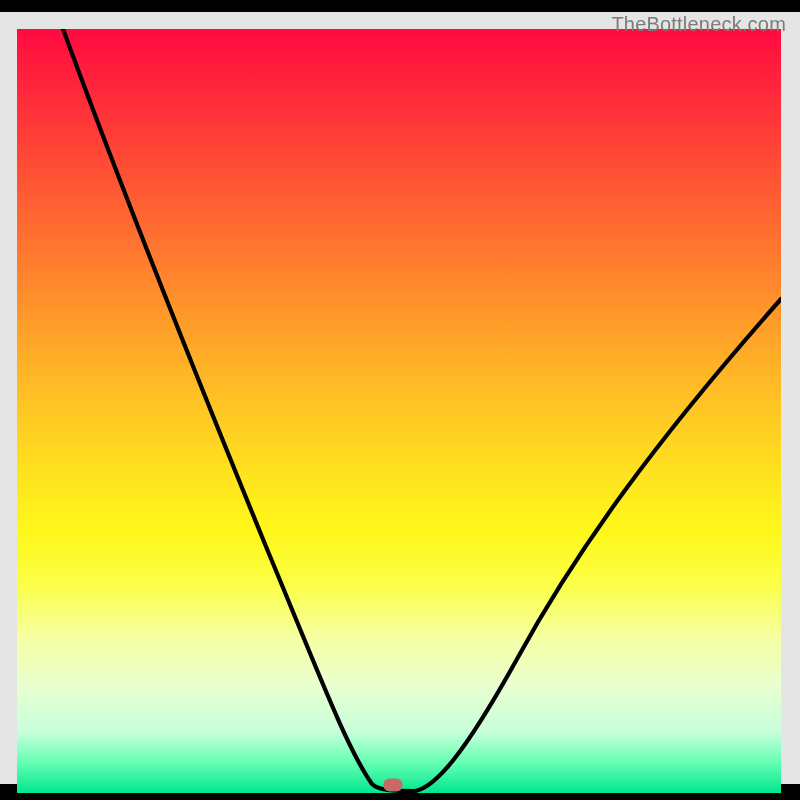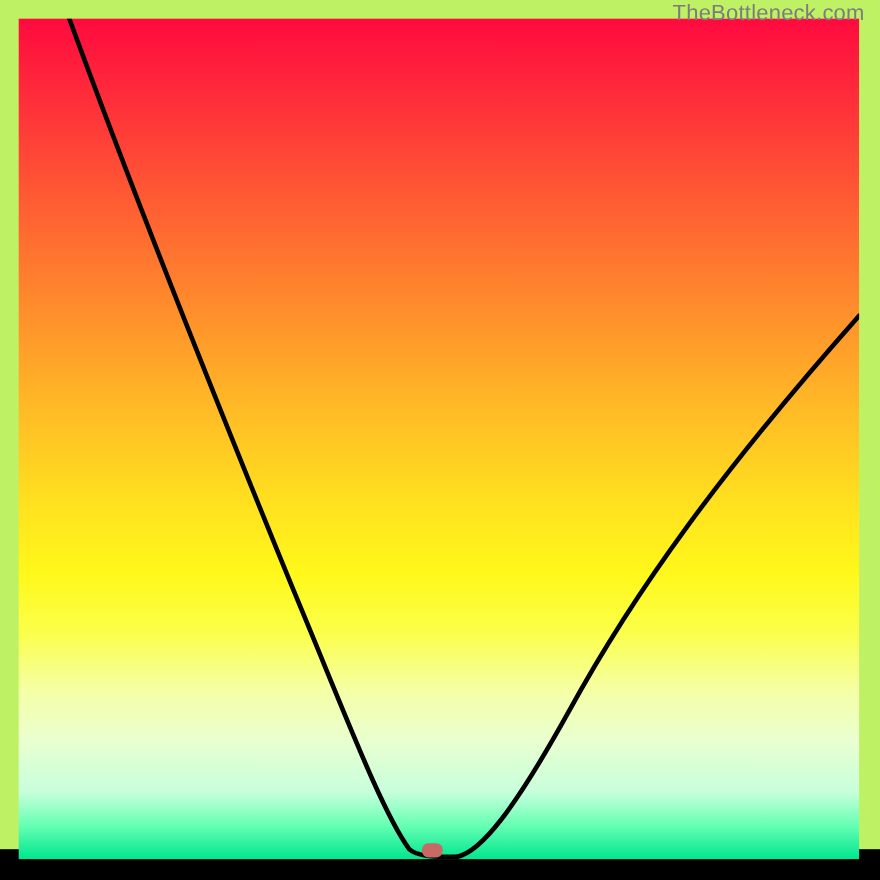--- a/index.html
+++ b/index.html
@@ -8,21 +8,22 @@
     width: 800px;
     height: 800px;
     overflow: hidden;
     background: #000;
     font-family: Arial, Helvetica, sans-serif;
   }
   .stage {
     position: relative;
     width: 800px;
     height: 772px;
-    background: #bef264;
+    background: #e5e5e5;
+    margin-top: 12px;
   }
   .plot {
     position: absolute;
     left: 17px;
     top: 17px;
     width: 764px;
     height: 764px;
     background: linear-gradient(
       to bottom,
       #ff0a3f 0%,

